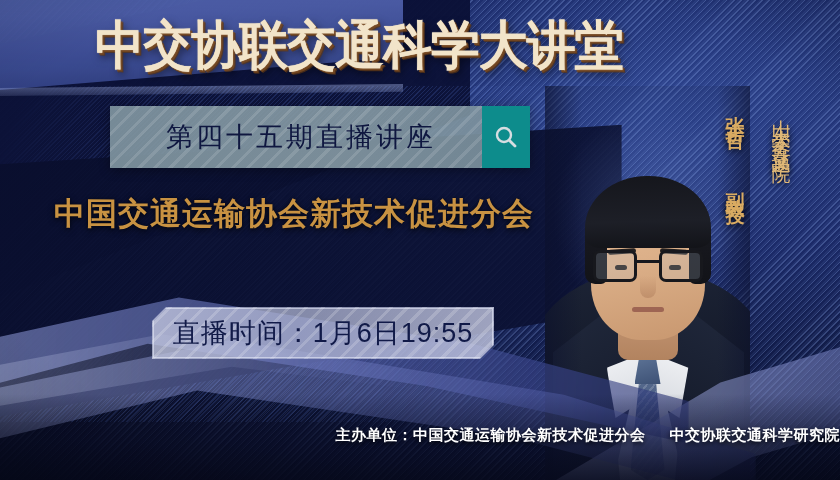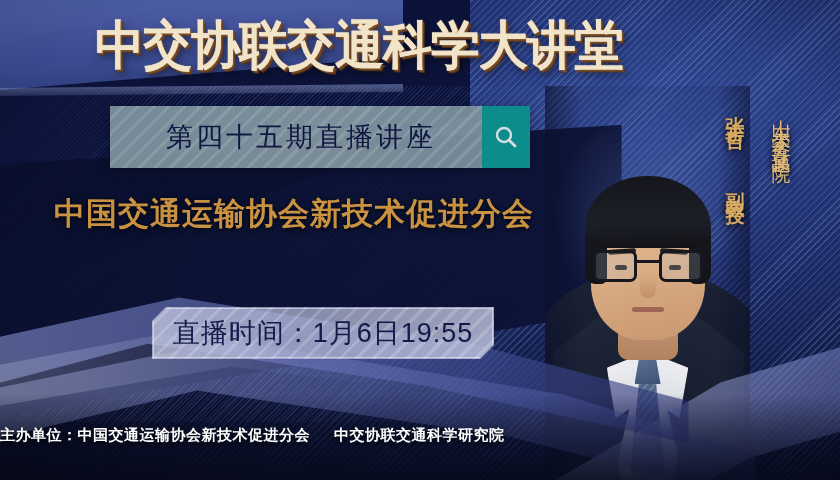--- a/index.html
+++ b/index.html
@@ -343,21 +343,21 @@
   .speaker-org{
     left:768px;top:104px;
     font-size:19px;letter-spacing:5px;
     color:#e0b877;
     font-weight:400;
   }
 
   
   .footer{
     position:absolute;left:0;top:426px;width:840px;
-    text-align:left;
+    text-align:right;
     font-size:15px;font-weight:700;letter-spacing:.5px;
     color:#ffffff;
     text-shadow:0 2px 5px rgba(0,0,0,.85);
   }
   .footer .gap{display:inline-block;width:24px;}
 </style>
 </head>
 <body>
 
 <div id="poster">

